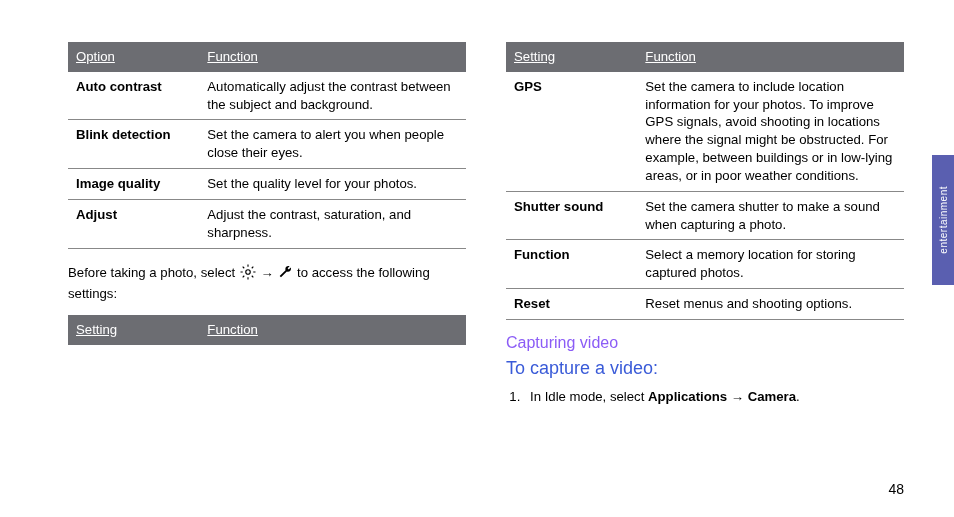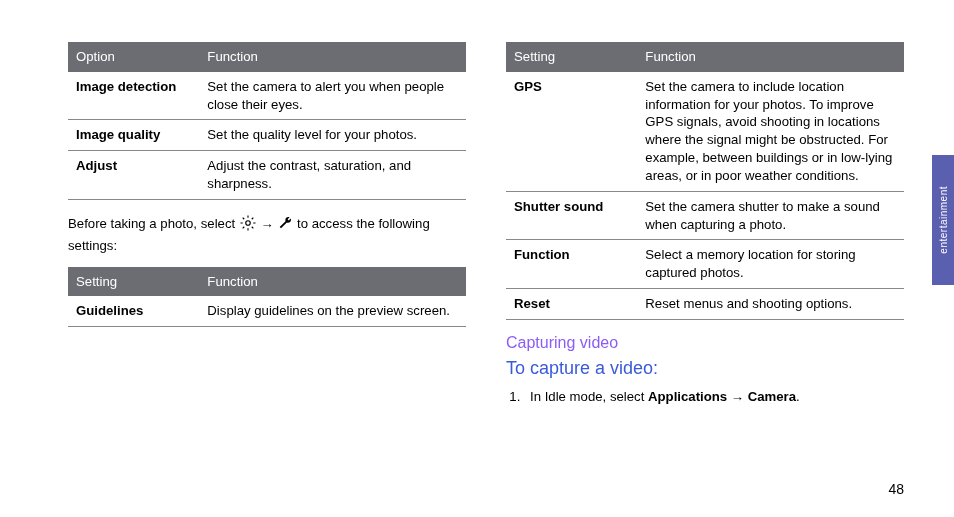--- a/index.html
+++ b/index.html
@@ -6,21 +6,21 @@
   html, body { width: 954px; height: 517px; font-family: Arial, Helvetica, sans-serif; font-size: 13.2px; color: #000; background: #fff; position: relative; }
   .page { width: 954px; height: 517px; position: relative; padding: 42px 50px 30px 68px; }
   .side-tab { position: absolute; right: 0; top: 155px; width: 22px; height: 130px; background: #5a5fb0; display: flex; align-items: center; justify-content: center; }
   .side-tab span { color: #fff; font-size: 10px; writing-mode: vertical-rl; transform: rotate(180deg); letter-spacing: 0.5px; }
   .cols { display: flex; gap: 40px; height: 420px; }
   .col { flex: 1; min-width: 0; }
   table { width: 100%; border-collapse: collapse; table-layout: fixed; }
   table col.c1 { width: 33%; }
   table col.c2 { width: 67%; }
   th, td { text-align: left; vertical-align: top; padding: 6px 8px 6px 8px; border-bottom: 1px solid #888; line-height: 1.35; }
-  th { background: #6c6d72; color: #fff; font-weight: normal; border-bottom: none; }
+  th { background: #6c6d72; color: #fff; font-weight: normal; border-bottom: none; text-decoration: underline; }
   td.opt { font-weight: bold; }
   .para { margin: 14px 0 12px 0; line-height: 1.35; }
   .icon-inline { display: inline-block; vertical-align: -4px; }
   .h2 { color: #8b5cf6; font-size: 16px; font-weight: normal; margin: 14px 0 6px 0; }
   .subhead { color: #3a5bd8; font-size: 18px; margin-bottom: 8px; }
   ol { padding-left: 18px; }
   ol li { padding-left: 6px; line-height: 1.5; }
   .arrow { font-family: Arial; }
   .pagenum { position: absolute; right: 50px; bottom: 20px; font-size: 14px; }
 </style>
@@ -41,21 +41,25 @@
         <colgroup>
             <col class="c1">
             <col class="c2">
           </colgroup>
         <tbody>
             <tr>
           <th>Option</th>
           <th>Function</th>
         </tr>
         <tr>
-          <td class="opt">Image detection</td>
+          <td class="opt">Auto contrast</td>
+          <td>Automatically adjust the contrast between the subject and background.</td>
+        </tr>
+        <tr>
+          <td class="opt">Blink detection</td>
           <td>Set the camera to alert you when people close their eyes.</td>
         </tr>
         <tr>
           <td class="opt">Image quality</td>
           <td>Set the quality level for your photos.</td>
         </tr>
         <tr>
           <td class="opt">Adjust</td>
           <td>Adjust the contrast, saturation, and sharpness.</td>
         </tr>
@@ -81,24 +85,20 @@
 
       <table>
         <colgroup>
             <col class="c1">
             <col class="c2">
           </colgroup>
         <tbody>
             <tr>
           <th>Setting</th>
           <th>Function</th>
-        </tr>
-        <tr>
-          <td class="opt">Guidelines</td>
-          <td>Display guidelines on the preview screen.</td>
         </tr>
       </tbody>
         </table>
 
     </div>
 
     <div class="col">
 
       <table>
         <colgroup>

